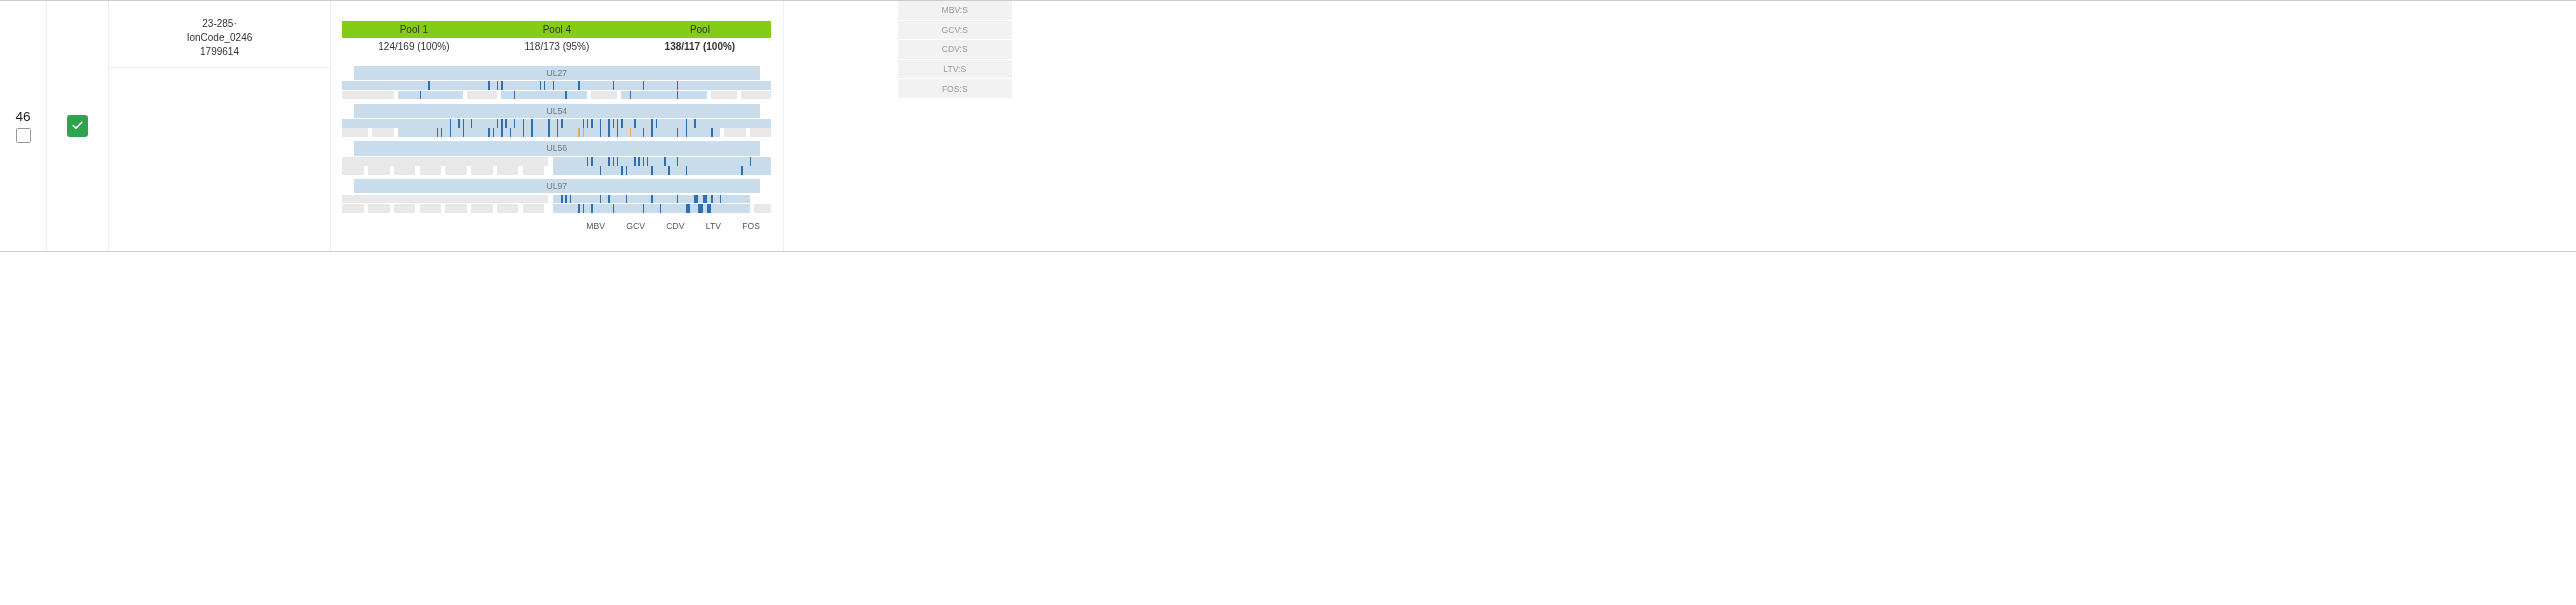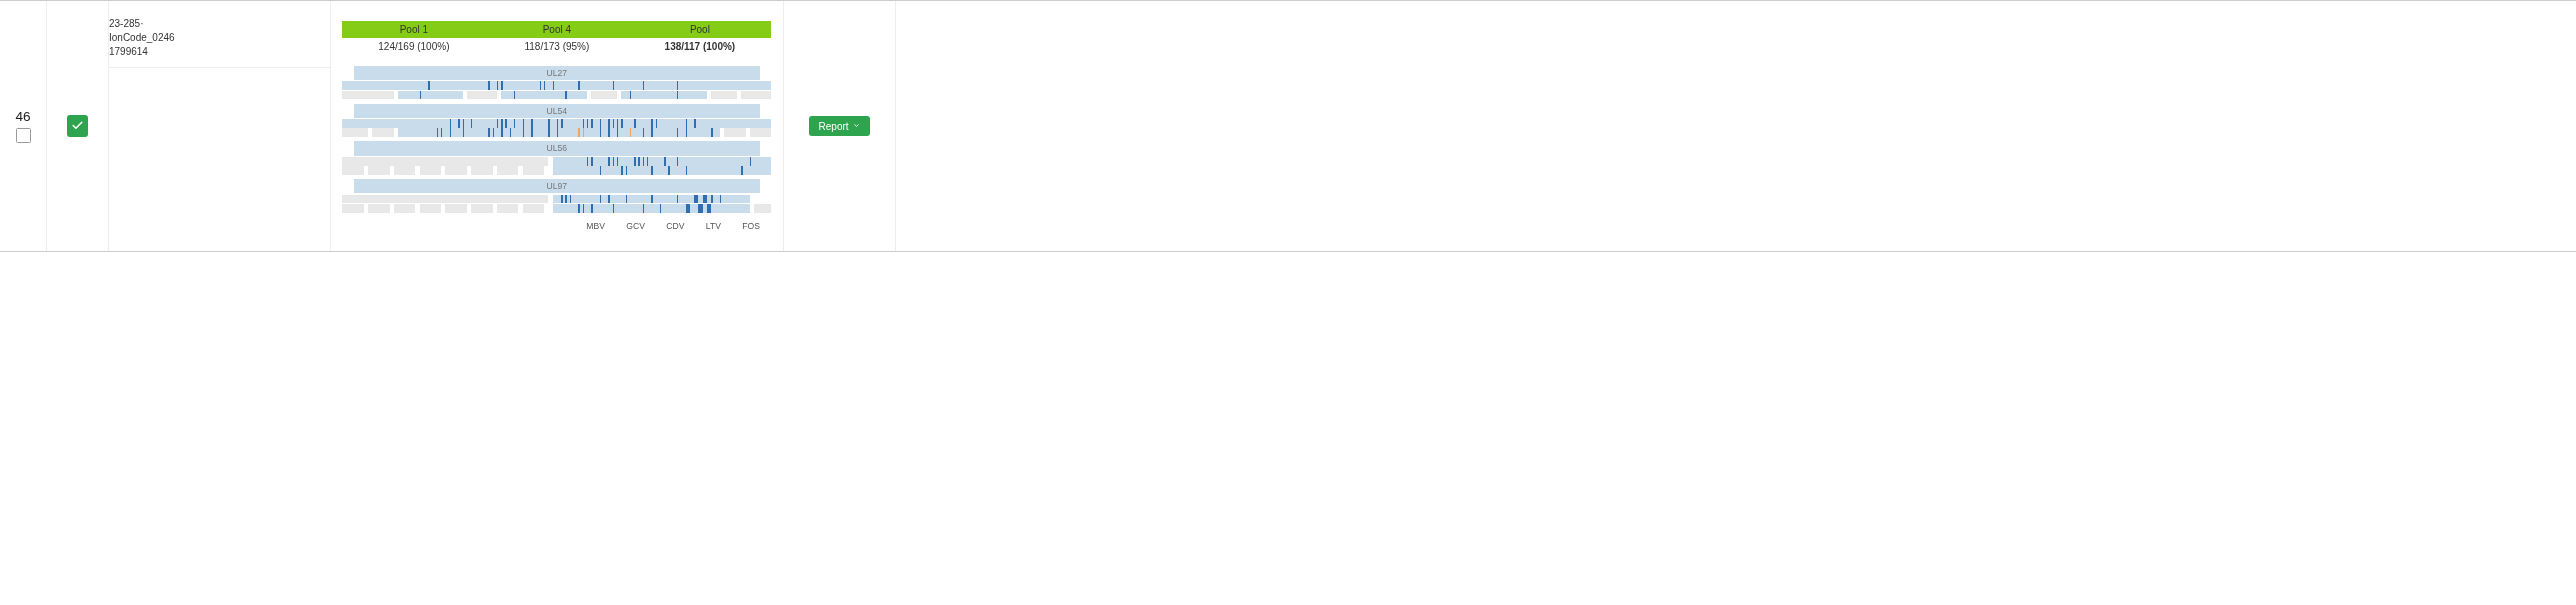--- a/index.html
+++ b/index.html
@@ -12,21 +12,21 @@
   .c-actions{width:111px}
   .c-spacer{width:114px;border-right:none}
   .c-badges{width:114px;border-right:none;justify-content:flex-start;align-items:stretch;padding-top:0}
 
   .rownum{font-size:13.6px;color:#222;margin-bottom:4.3px}
   .cbx{width:13px;height:13px;border:0.7px solid #999;border-radius:1.4px;background:#fff}
 
   .greenchk{width:21.4px;height:21.4px;background:#2ea44f;border-radius:2.9px;display:flex;align-items:center;justify-content:center}
   .greenchk svg{width:13px;height:13px}
 
-  .samp-block{width:100%;border-bottom:0.7px solid #eee;padding:8.6px 0;text-align:left;line-height:1.4}
+  .samp-block{width:100%;border-bottom:0.7px solid #eee;padding:8.6px 0;text-align:center;line-height:1.4}
 
   .pools{display:flex;width:100%;margin-bottom:7.1px}
   .pool-col{flex:1;text-align:center}
   .pool-h{background:#84cc16;padding:2.9px 0;font-weight:400}
   .pool-v{padding:2.9px 0}
   .pool-col.total .pool-v{font-weight:700}
 
   .gene{margin:4.3px 0}
   .gtitle{background:#c9dcec;text-align:center;font-size:8.6px;color:#777;padding:2.1px 0;margin:0 11.4px 1.4px}
   .strip{height:8.6px;position:relative;background:transparent;margin:0.7px 0}
@@ -260,26 +260,25 @@
       </div>
     <div class="drugrow" id="drugrow">
         <span>MBV</span>
         <span>GCV</span>
         <span>CDV</span>
         <span>LTV</span>
         <span>FOS</span>
       </div>
   </div>
 
-  <div class="cell c-actions">
-    <button class="report-btn">
-      <span>Report</span>
-      <svg class="chev" viewBox="0 0 24 24" fill="none" stroke="#fff" stroke-width="3" stroke-linecap="round" stroke-linejoin="round">
-          <polyline points="6 9 12 15 18 9"></polyline>
-        </svg>
-    </button>
-  </div>
 
   <div class="cell c-spacer"></div>
 
+  <div class="cell c-badges" id="badges">
+      <div class="badge">MBV:S</div>
+      <div class="badge">GCV:S</div>
+      <div class="badge">CDV:S</div>
+      <div class="badge">LTV:S</div>
+      <div class="badge">FOS:S</div>
+    </div>
 
 </div>
 
 
 </body></html>

